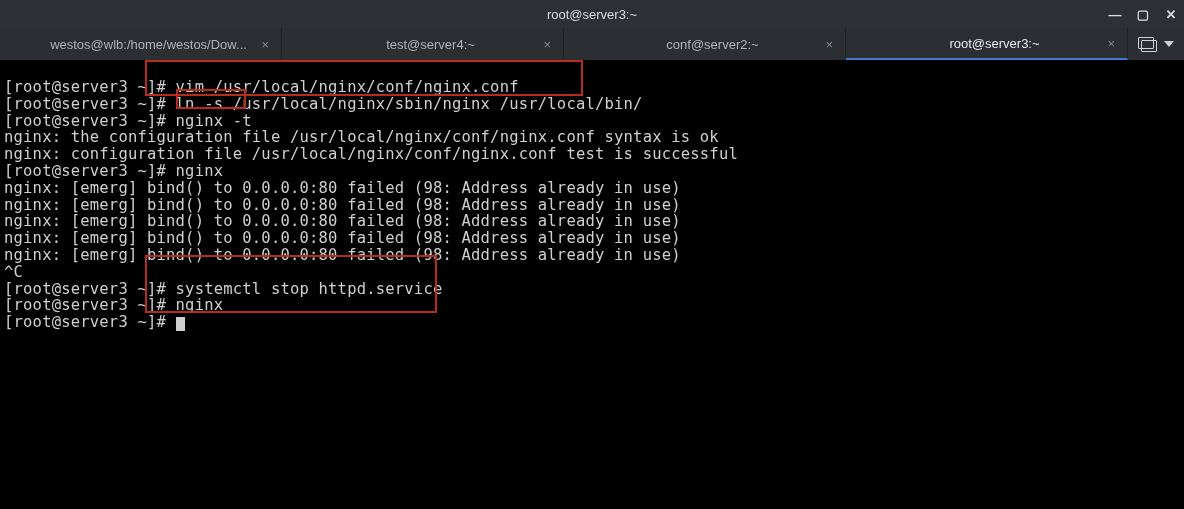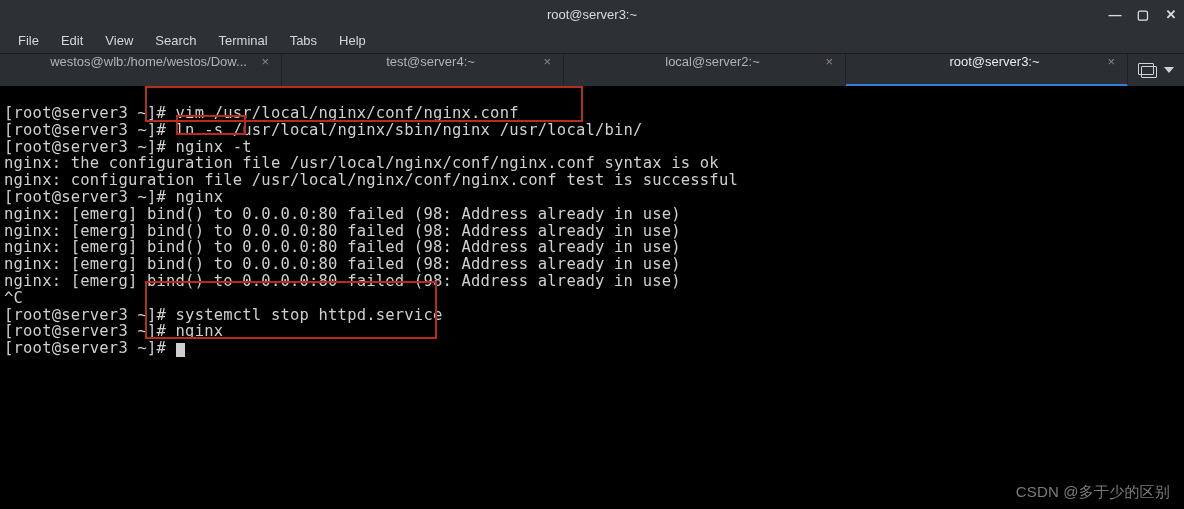--- a/index.html
+++ b/index.html
@@ -49,20 +49,21 @@
     height: 32px;
     background: #2b2e32;
     display: flex;
     align-items:stretch;
     font-family: sans-serif;
     font-size:13px;
   }
   .tab {
     flex: 1;
     display:flex;
+    align-items:center;
     justify-content:center;
     position:relative;
     color:#aeb3b7;
     cursor:pointer;
     border-right:1px solid #1f2124;
     padding-left:16px;
   }
   .tab .close-x {
     position:absolute; right:12px; font-size:13px; color:#888;
   }
@@ -117,53 +118,43 @@
 <div class="window">
   <div class="titlebar">
     <span>root@server3:~</span>
     <div class="title-controls">
       <span>—</span>
       <span>▢</span>
       <span>✕</span>
     </div>
   </div>
 
-  <div class="menubar">
-    <span class="menu-item">File</span>
-    <span class="menu-item">Edit</span>
-    <span class="menu-item">View</span>
-    <span class="menu-item">Search</span>
-    <span class="menu-item">Terminal</span>
-    <span class="menu-item">Tabs</span>
-    <span class="menu-item">Help</span>
-  </div>
 
   <div class="tabbar">
     <div class="tab">
       <span>westos@wlb:/home/westos/Dow...</span>
       <span class="close-x">×</span>
     </div>
     <div class="tab">
       <span>test@server4:~</span>
       <span class="close-x">×</span>
     </div>
     <div class="tab">
-      <span>local@server2:~</span>
+      <span>conf@server2:~</span>
       <span class="close-x">×</span>
     </div>
     <div class="tab active">
       <span>root@server3:~</span>
       <span class="close-x">×</span>
     </div>
     <div class="tab-extras">
       <span class="layers-icon"></span>
       <span class="tri-down"></span>
     </div>
   </div>
 
   <div class="terminal" id="term"><div>[root@server3 ~]# vim /usr/local/nginx/conf/nginx.conf</div><div>[root@server3 ~]# ln -s /usr/local/nginx/sbin/nginx /usr/local/bin/</div><div>[root@server3 ~]# nginx -t</div><div>nginx: the configuration file /usr/local/nginx/conf/nginx.conf syntax is ok</div><div>nginx: configuration file /usr/local/nginx/conf/nginx.conf test is successful</div><div>[root@server3 ~]# nginx</div><div>nginx: [emerg] bind() to 0.0.0.0:80 failed (98: Address already in use)</div><div>nginx: [emerg] bind() to 0.0.0.0:80 failed (98: Address already in use)</div><div>nginx: [emerg] bind() to 0.0.0.0:80 failed (98: Address already in use)</div><div>nginx: [emerg] bind() to 0.0.0.0:80 failed (98: Address already in use)</div><div>nginx: [emerg] bind() to 0.0.0.0:80 failed (98: Address already in use)</div><div>^C</div><div>[root@server3 ~]# systemctl stop httpd.service</div><div>[root@server3 ~]# nginx</div><div>[root@server3 ~]# <span class="cursor-block"></span></div>
     
     <div class="redbox" id="rb1" style="left: 145px; top: 0px; width: 438px; height: 36px;"></div>
     <div class="redbox" id="rb2" style="left: 176px; top: 29px; width: 70px; height: 20px;"></div>
     <div class="redbox" id="rb3" style="left: 145px; top: 195px; width: 292px; height: 58px;"></div>
-    <div class="watermark">CSDN @多于少的区别</div>
   </div>
 </div>
 
 </body></html>

